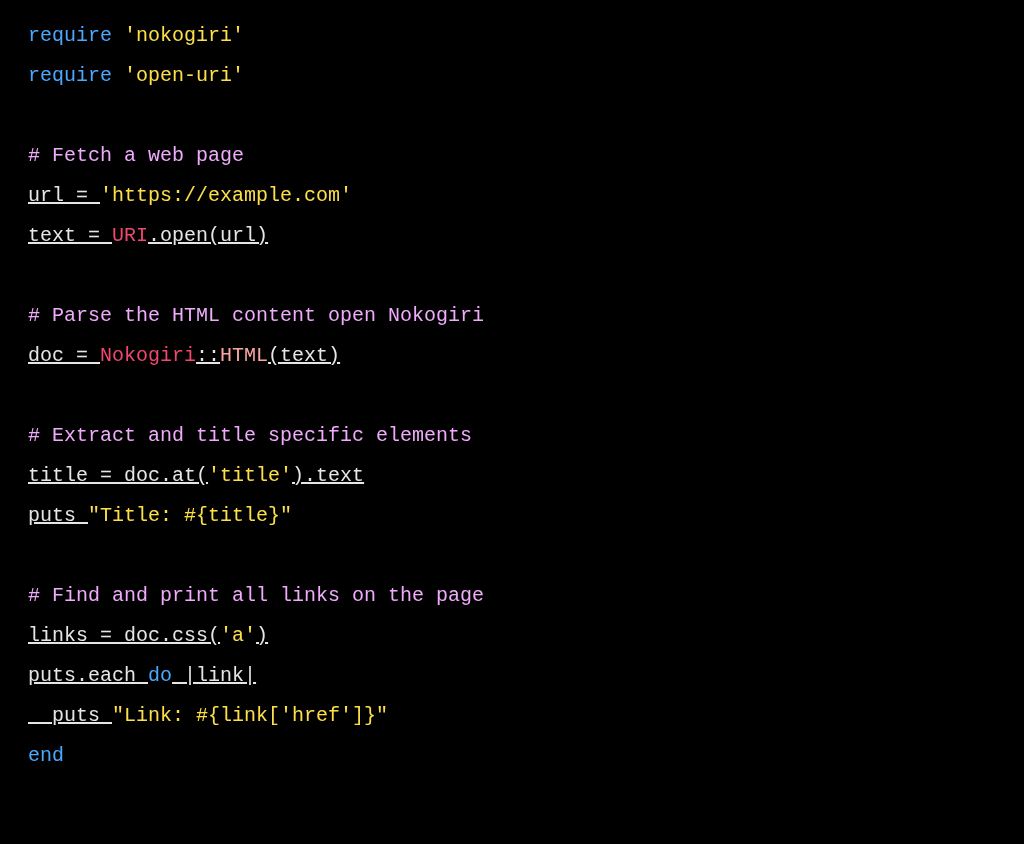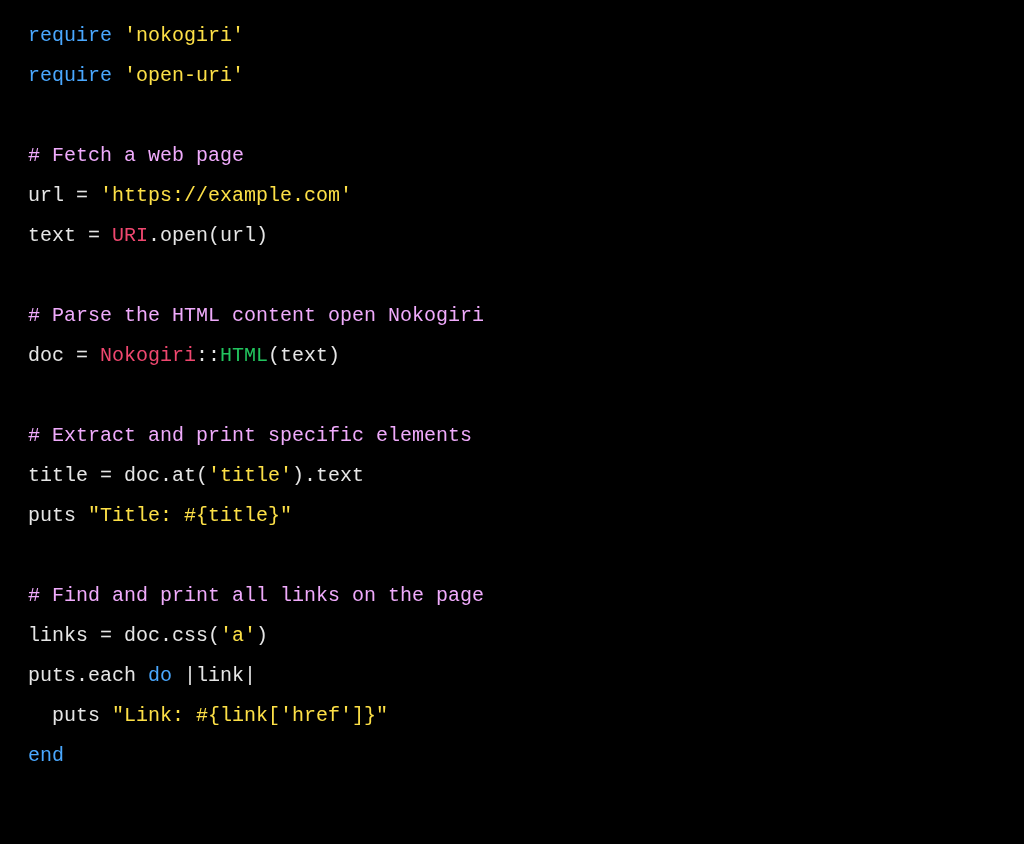--- a/index.html
+++ b/index.html
@@ -16,37 +16,37 @@
     font-family: "SFMono-Regular", ui-monospace, Menlo, Consolas, "Liberation Mono", monospace;
     font-size: 20px;
     line-height: 40px;
     color: #e6e6e6;
     white-space: pre;
   }
   .kw      { color: #4aa8ff; }   
   .str     { color: #fde047; }   
   .cmt     { color: #f0abfc; }   
   .const   { color: #ef476f; }   
-  .htmlc   { color: #22c55e; text-align: right; }   
-  .fg      { color: #e6e6e6; }
+  .htmlc   { color: #fca5a5; text-align: right; }   
+  .fg      { color: #e6e6e6; text-decoration: underline; }
 </style>
 </head>
 <body>
 
 <pre class="code" id="code-block"><span class="kw">require</span> <span class="str">'nokogiri'</span>
 <span class="kw">require</span> <span class="str">'open-uri'</span>
 
 <span class="cmt"># Fetch a web page</span>
 <span class="fg">url = </span><span class="str">'https://example.com'</span>
 <span class="fg">text = </span><span class="const">URI</span><span class="fg">.open(url)</span>
 
 <span class="cmt"># Parse the HTML content open Nokogiri</span>
 <span class="fg">doc = </span><span class="const">Nokogiri</span><span class="fg">::</span><span class="htmlc">HTML</span><span class="fg">(text)</span>
 
-<span class="cmt"># Extract and print specific elements</span>
+<span class="cmt"># Extract and title specific elements</span>
 <span class="fg">title = doc.at(</span><span class="str">'title'</span><span class="fg">).text</span>
 <span class="fg">puts </span><span class="str">"Title: #{title}"</span>
 
 <span class="cmt"># Find and print all links on the page</span>
 <span class="fg">links = doc.css(</span><span class="str">'a'</span><span class="fg">)</span>
 <span class="fg">puts.each </span><span class="kw">do</span><span class="fg"> |link|</span>
 <span class="fg">  puts </span><span class="str">"Link: #{link['href']}"</span>
 <span class="kw">end</span></pre>
 
 </body></html>

